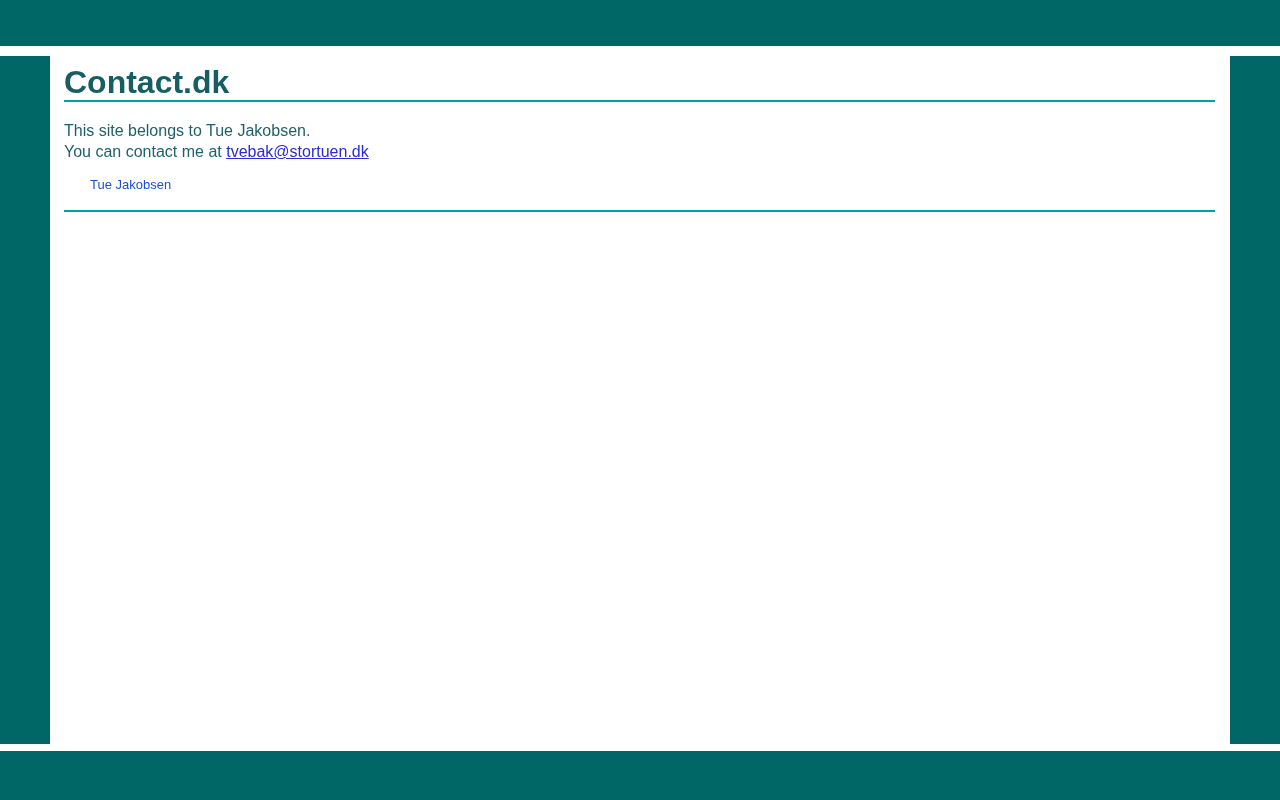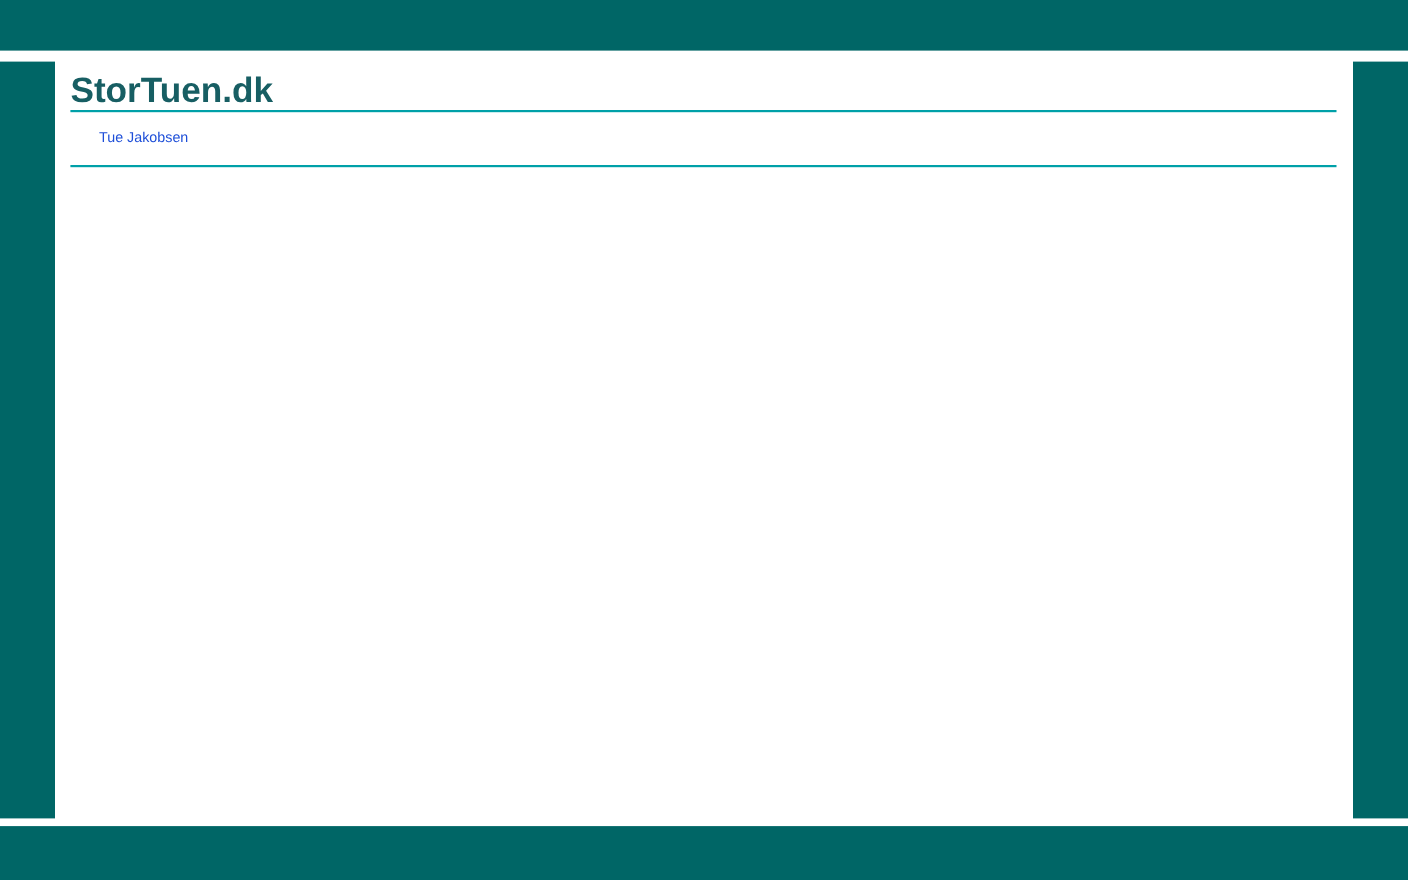--- a/index.html
+++ b/index.html
@@ -76,22 +76,25 @@
 </style>
 </head>
 <body>
 
 <div id="header-bar" class="teal-block"></div>
 <div id="left-rail" class="teal-block"></div>
 <div id="right-rail" class="teal-block"></div>
 <div id="footer-bar" class="teal-block"></div>
 
 <div id="content">
-  <h1 class="page-title">StorTuen.dk</h1>
+  <h1 class="page-title">Contact.dk</h1>
 
   <div class="rule top"></div>
 
 
+  <p class="contact-text"><span>This site belongs to Tue Jakobsen.</span><br>
+    <span>You can contact me at </span><a class="email-link" href="#">tvebak@stortuen.dk</a>
+  </p>
 
   <address class="signature">Tue Jakobsen</address>
 
   <div class="rule bottom"></div>
 </div>
 
 </body></html>

